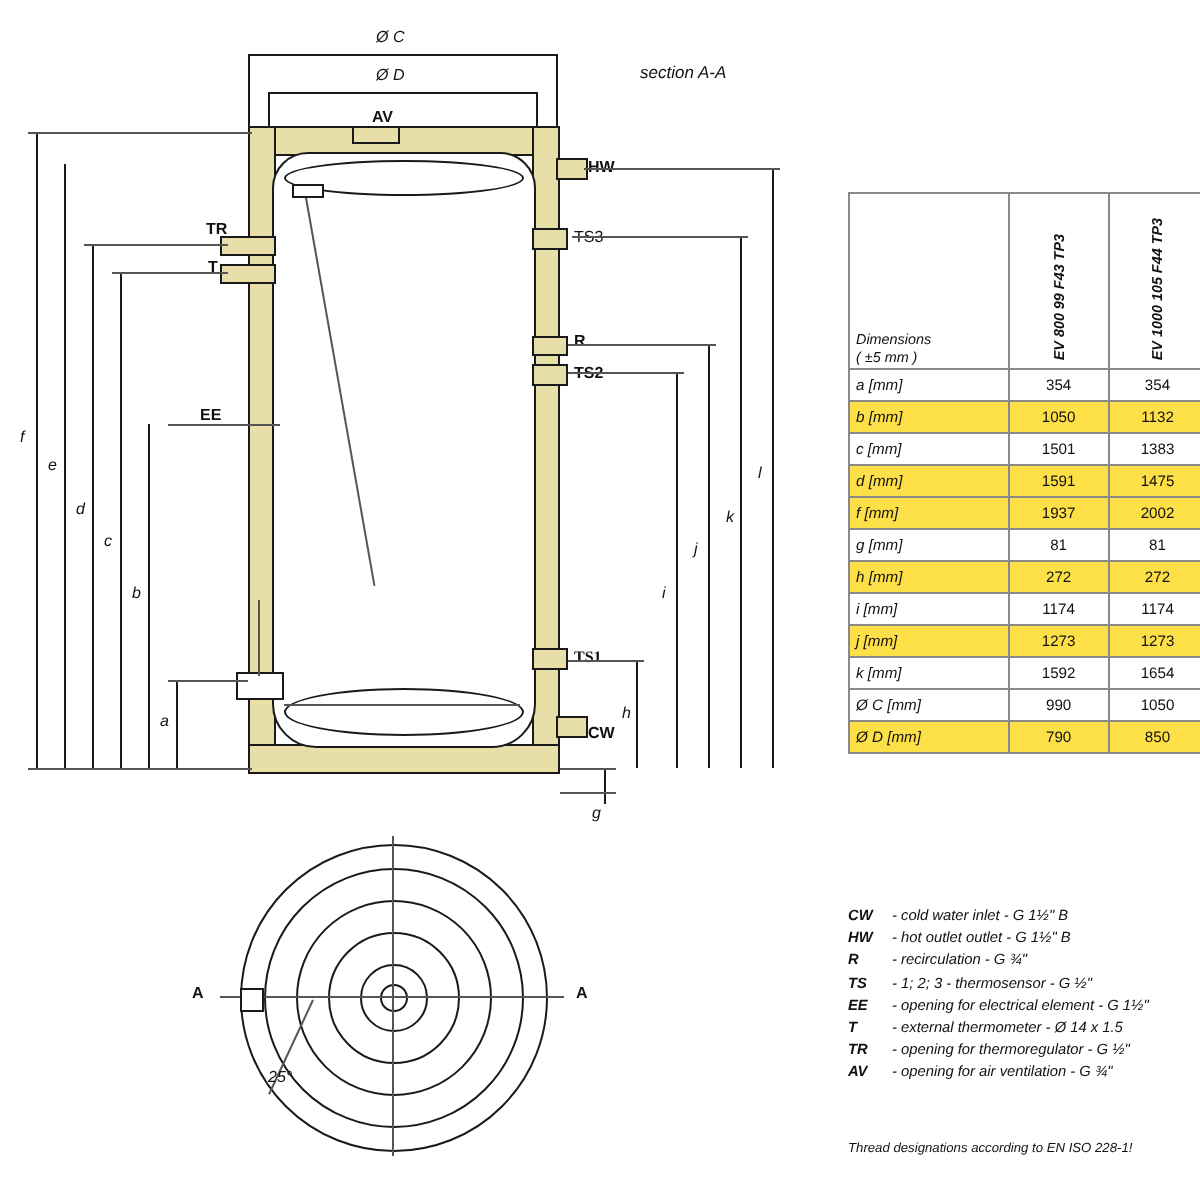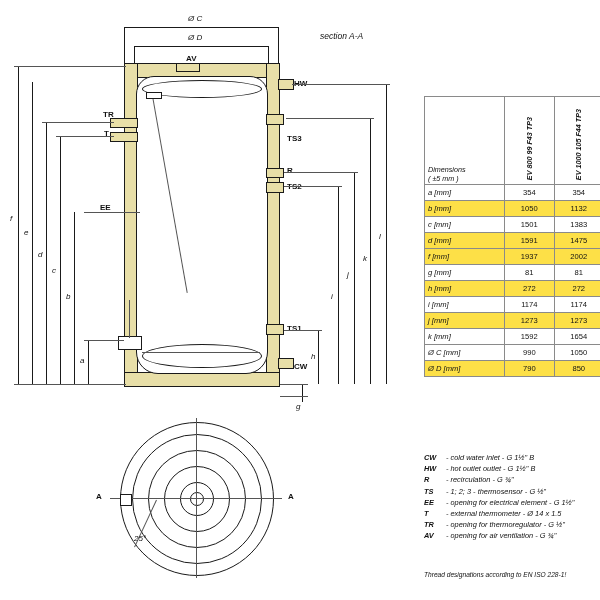--- a/index.html
+++ b/index.html
@@ -117,30 +117,30 @@
 
     <div class="vline thin" style="left:152px;top:96px;height:200px;transform:rotate(-10deg);transform-origin:top;"></div>
     <div style="position:absolute;left:146px;top:92px;width:14px;height:5px;background:#ffffff;border:0.8px solid #1a1a1a;"></div>
     <div style="position:absolute;left:118px;top:336px;width:22px;height:12px;background:#ffffff;border:0.8px solid #1a1a1a;"></div>
     <div class="vline thin" style="left:129px;top:300px;height:38px;"></div>
 
     <div class="port" style="left:278px;top:79px;width:14px;height:9px;"></div>
     <div class="lbl" style="left:294px;top:79px;font-weight:bold;">HW</div>
 
     <div class="port" style="left:266px;top:114px;width:16px;height:9px;"></div>
-    <div class="lbl" style="left:287px;top:114px;font-weight:bold;margin-top:20px;">TS3</div>
+    <div class="lbl" style="left:287px;top:114px;font-weight:normal;">TS3</div>
 
     <div class="port" style="left:266px;top:168px;width:16px;height:8px;"></div>
     <div class="lbl" style="left:287px;top:166px;font-weight:bold;">R</div>
 
     <div class="port" style="left:266px;top:182px;width:16px;height:9px;"></div>
     <div class="lbl" style="left:287px;top:182px;font-weight:bold;">TS2</div>
 
     <div class="port" style="left:266px;top:324px;width:16px;height:9px;"></div>
-    <div class="lbl" style="left:287px;top:324px;font-weight:bold;">TS1</div>
+    <div class="lbl" style="left:287px;top:324px;font-weight:bold;font-family:Liberation Serif, serif;">TS1</div>
 
     <div class="port" style="left:278px;top:358px;width:14px;height:9px;"></div>
     <div class="lbl" style="left:294px;top:362px;font-weight:bold;">CW</div>
 
     <div class="lbl" style="left:186px;top:54px;font-weight:bold;">AV</div>
     <div class="port" style="left:176px;top:63px;width:22px;height:7px;"></div>
 
     <div class="port" style="left:110px;top:118px;width:26px;height:8px;"></div>
     <div class="lbl" style="left:103px;top:110px;font-weight:bold;">TR</div>
     <div class="port" style="left:110px;top:132px;width:26px;height:8px;"></div>

